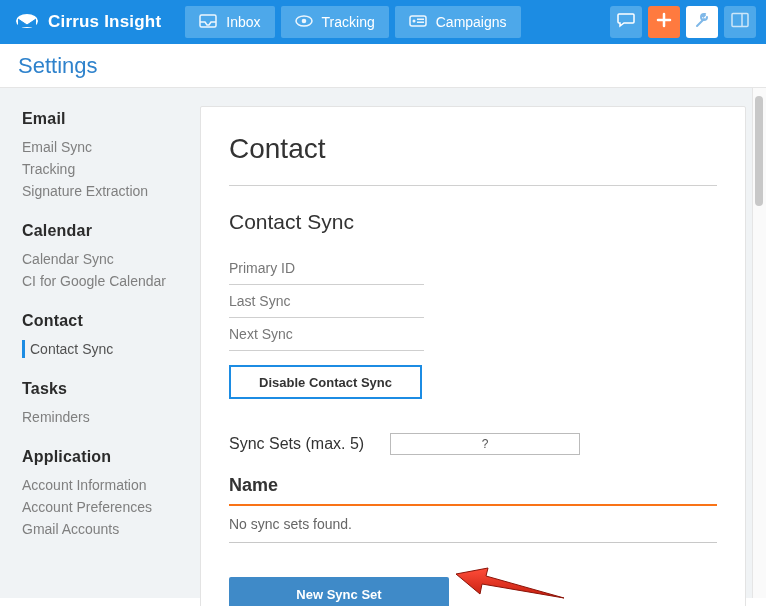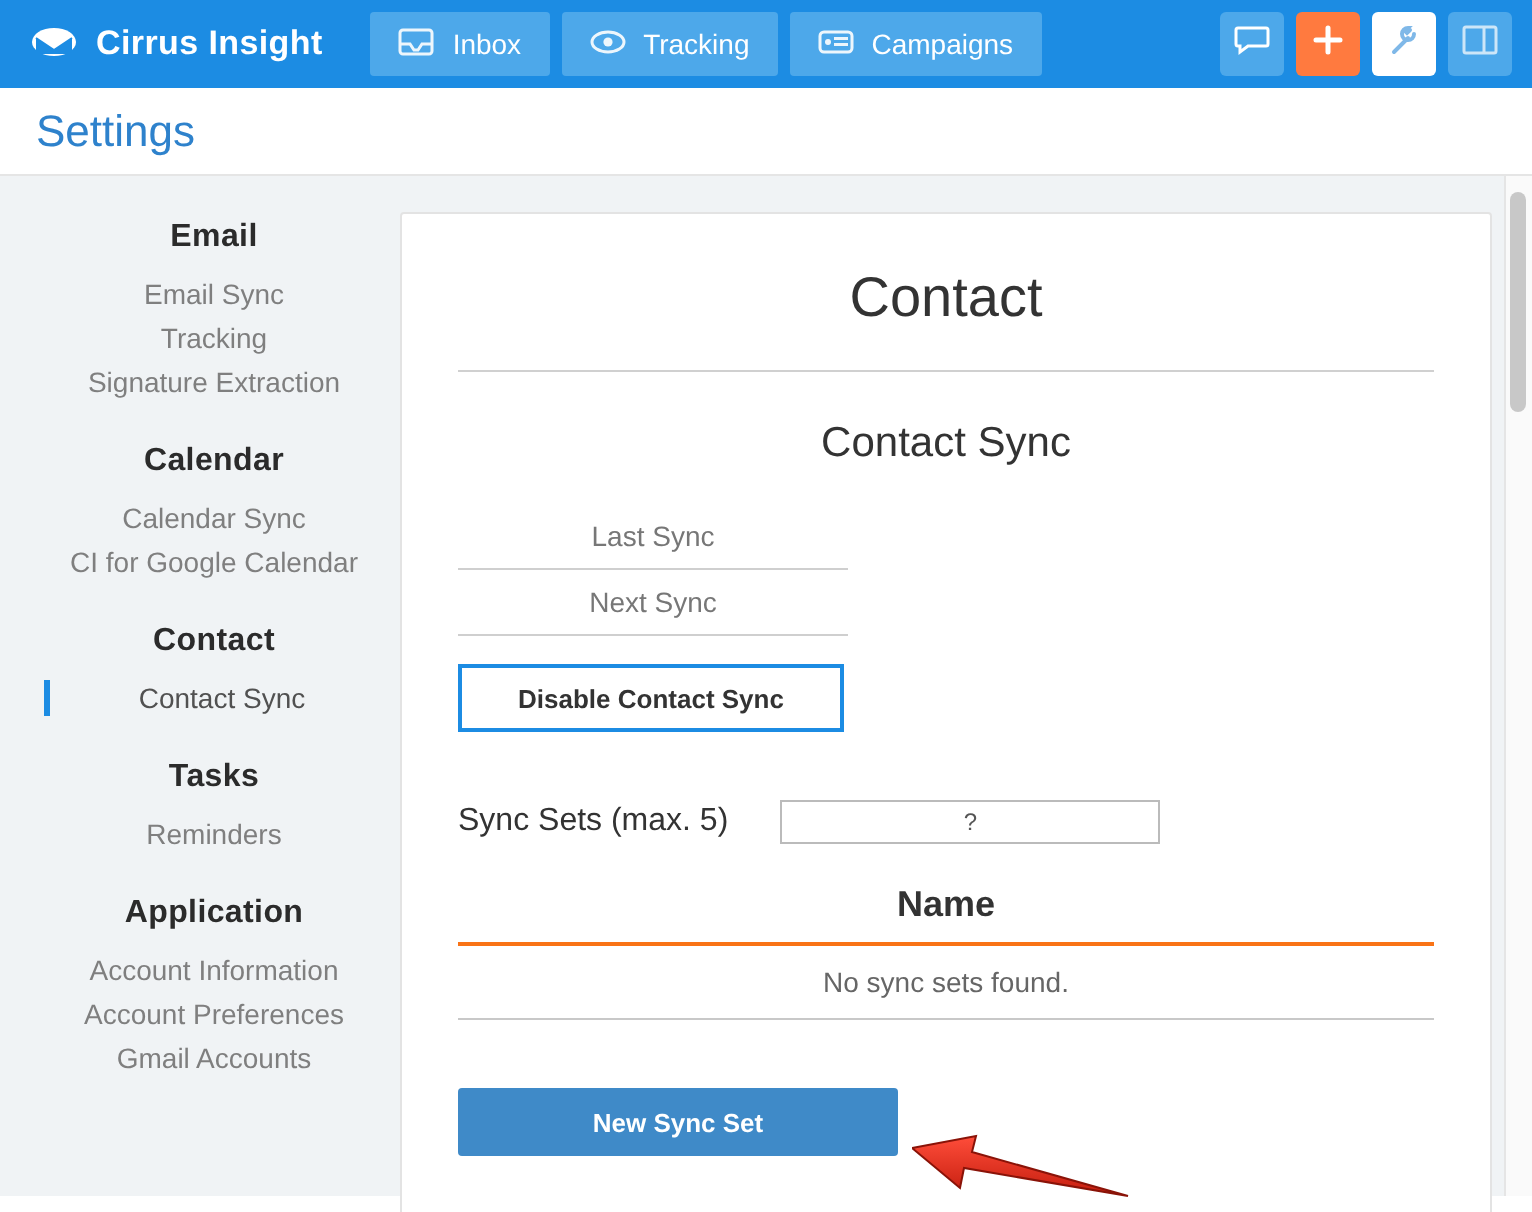--- a/index.html
+++ b/index.html
@@ -17,21 +17,21 @@
   .ib-blue   { background:#4da8ea; }
   .ib-orange { background:#ff7a3f; }
   .ib-white  { background:#fff; }
   .ib-outline{ background:#4da8ea; }
 
   
   .pagebar { height:44px; display:flex; align-items:center; padding:0 18px; border-bottom:1px solid #e5e5e5; background:#fff; }
   .pagebar-title { color:#2e82cc; font-size:22px; font-weight:500; }
 
   
-  .layout { display:flex; height:calc(606px - 44px - 52px); background:#f0f3f5;text-align:center; }
+  .layout { display:flex; height:calc(606px - 44px - 52px); background:#f0f3f5; }
   .sidebar { width:200px; padding:22px 8px 0 22px; }
   .side-group { margin-bottom:20px; }
   .side-head { color:#2b2b2b; font-weight:600; font-size:16px; letter-spacing:.2px; margin-bottom:8px; cursor:pointer; }
   .side-link { color:#7f7f7f; font-size:14px; padding:3px 0 3px 0; cursor:pointer; }
   .side-link.active { color:#515151; position:relative; padding-left:8px; }
   .side-link.active::before { content:""; position:absolute; left:0; top:2px; bottom:2px; width:3px; background:#1c8ce3; }
 
   .content-wrap { flex:1; padding:18px 20px 0 0; position:relative; }
   .card { background:#fff; border:1px solid #e3e3e3; border-radius:2px; padding:26px 28px 40px 28px; }
   h1.page-title { font-size:28px; color:#333; font-weight:500; margin-bottom:20px; }
@@ -168,20 +168,21 @@
       <div class="side-link">Gmail Accounts</div>
     </div>
   </div>
 
   <div class="content-wrap">
     <div class="card">
       <h1 class="page-title">Contact</h1>
       <div class="rule"></div>
 
       <h2 class="section">Contact Sync</h2>
+      <div class="info-row">Primary ID</div>
       <div class="info-row">Last Sync</div>
       <div class="info-row">Next Sync</div>
 
       <div class="disable-btn">Disable Contact Sync</div>
 
       <div class="syncsets-head">
         <div class="syncsets-label">Sync Sets (max. 5)</div>
         <div class="syncsets-hint">?</div>
       </div>
 

